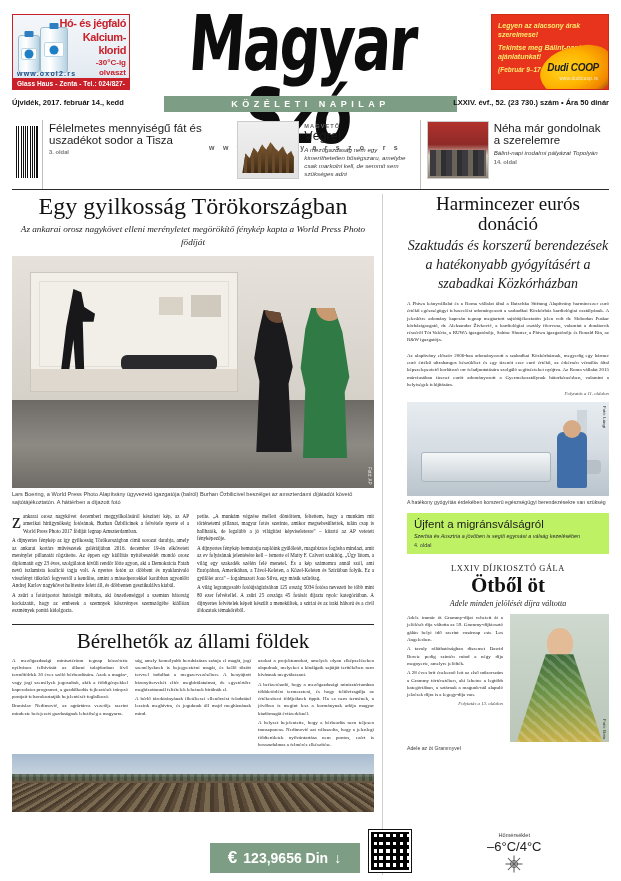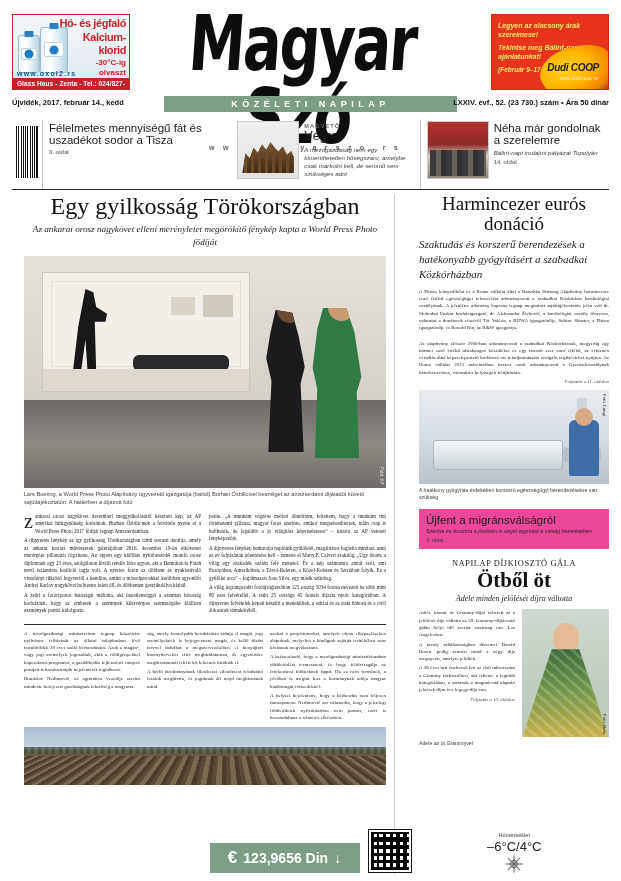--- a/index.html
+++ b/index.html
@@ -128,21 +128,21 @@
     background: repeating-linear-gradient(90deg,#3a3a3f 0 6px,#6b6259 6px 11px,#2e2e33 11px 16px);
   }
   .t-body { flex: 1; min-width: 0; }
   .t-kicker { font-size: 5.6px; letter-spacing: 1.1px; color: #6a6a6a; font-weight: bold; margin-top: 2px; }
   .t-title { font-size: 12.5px; color: #1b1b1b; line-height: 1.08; margin-top: 1px; font-weight: normal; }
   .t-title.sm { font-size: 11.5px; }
   .t-deck { font-size: 6.2px; font-style: italic; color: #3a3a3a; line-height: 1.32; margin-top: 2px; }
   .t-page { font-size: 5.8px; color: #777; margin-top: 2px; font-weight: bold; }
 
   
-  .content { position: absolute; left: 12px; right: 12px; top: 194px; bottom: 6px; display: flex; gap: 8px; margin-left: 12px; }
+  .content { position: absolute; left: 12px; right: 12px; top: 194px; bottom: 6px; display: flex; gap: 8px; }
   .col-left { width: 362px; position: relative; }
   .col-right { flex: 1; position: relative; border-left: 1px solid #cfcfcf; padding-left: 24px; }
 
   .hl-main {
     font-family: "Liberation Serif", serif; font-size: 24px; text-align: center;
     color: #111; line-height: 1.05; font-weight: normal;
   }
   .deck-main {
     font-family: "Liberation Serif", serif; font-style: italic; font-size: 9.2px;
     text-align: center; color: #1d1d1d; line-height: 1.35; margin-top: 4px;
@@ -206,41 +206,41 @@
     transform: perspective(60px) rotateX(32deg);
   }
   .field-photo .trees { position: absolute; left: 0; right: 0; top: 34%; height: 7px; background: repeating-linear-gradient(90deg,#3d4a3a 0 3px,#56634e 3px 7px); opacity: .8; }
 
   
   .hl-right {
     font-family: "Liberation Serif", serif; font-size: 19px; text-align: center;
     color: #111; line-height: 1.06; font-weight: normal;
   }
   .deck-right {
-    font-family: "Liberation Serif", serif; font-style: italic; font-size: 11px;
-    color: #1d1d1d; line-height: 1.35; margin-top: 3px;
+    font-family: "Liberation Serif", serif; font-style: italic; font-size: 14px;
+    text-align: center; color: #1d1d1d; line-height: 1.35; margin-top: 3px;
   }
   .rcols { display: flex; gap: 7px; margin-top: 6px; }
   .rcol { flex: 1; font-family: "Liberation Serif", serif; font-size: 5px; line-height: 1.46; text-align: justify; color: #222; }
   .rcol p { margin-bottom: 2px; }
   .jump { font-size: 4.8px; font-style: italic; text-align: right; color: #444; margin-top: 1px; }
 
   .hosp-photo {
     margin-top: 5px; height: 94px; position: relative; overflow: hidden;
     background: linear-gradient(180deg,#e7ecf0 0%,#d6dde3 50%,#b9c3cb 100%);
   }
   .hosp-photo .bed { position: absolute; left: 14px; bottom: 14px; width: 130px; height: 30px; background: linear-gradient(180deg,#f4f6f7,#c9d2d8); border: 1px solid #aab5bd; border-radius: 3px; }
   .hosp-photo .arm { position: absolute; right: 22px; top: 8px; width: 10px; height: 56px; background: #cfd6db; }
   .hosp-photo .head { position: absolute; right: 8px; top: 58px; width: 38px; height: 14px; background: #b7c0c7; border-radius: 4px; }
   .hosp-photo .person { position: absolute; left: 150px; bottom: 8px; width: 30px; height: 56px; background: #3f6ea8; border-radius: 6px 6px 2px 2px; }
   .hosp-photo .person::after { content: ""; position: absolute; left: 20%; top: -12px; width: 18px; height: 18px; border-radius: 50%; background: #d7ab86; }
   .hosp-photo .credit { position: absolute; right: 2px; top: 4px; font-size: 4.4px; color: #2f2f2f; writing-mode: vertical-rl; }
   .cap-right { font-size: 5.2px; color: #3d3d3d; line-height: 1.4; margin-top: 3px; }
 
-  .greenbox { margin-top: 7px; background: #ec4899; padding: 5px 7px 6px; }
+  .greenbox { margin-top: 7px; background: #bef264; padding: 5px 7px 6px; }
   .greenbox .gtitle { font-size: 11.5px; color: #1b1b1b; line-height: 1.1; }
   .greenbox .gdeck { font-size: 5.4px; font-style: italic; color: #2c2c2c; margin-top: 2px; line-height: 1.3; }
   .greenbox .gpage { font-size: 5.4px; color: #3c3c3c; margin-top: 2px; }
 
   .kicker-c { font-family: "Liberation Serif", serif; font-size: 8.4px; text-align: center; letter-spacing: 0.6px; color: #1b1b1b; margin-top: 10px; }
   .hl-adele { font-family: "Liberation Serif", serif; font-size: 21px; text-align: center; color: #111; line-height: 1.05; margin-top: 1px; }
   .deck-adele { font-family: "Liberation Serif", serif; font-style: italic; font-size: 8px; text-align: center; color: #1d1d1d; margin-top: 3px; }
 
   .adele-wrap { display: flex; gap: 7px; margin-top: 6px; }
   .adele-text { width: 96px; font-family: "Liberation Serif", serif; font-size: 5px; line-height: 1.46; text-align: justify; color: #222; }
@@ -393,20 +393,21 @@
         </div>
         <div class="artcol">
           <p>petíte. „A munkám végzése mellett döntöttem, feltettem, hogy a munkám mit történetemi pillanat, magyar fotós szerinte, amikor megsebesültettek, tulán csap is hallhatók, de legalább a jó világítást képviseletesre" – kitartó az AP vetetett fényképezője.</p>
           <p>A díjnyertes fénykép bemutatja naplóink gyűlöletét, magabiztos fogásba mindazt, amit az ev folyásának jelentésére kell – ismerte el Matty F. Calvert szakítóg. „Úgy látom, a világ egy szakadék szélén felé menetel. És a kép számomra annál szól, ami Európában, Amerikában, a Távol-Keleten, a Közel-Keleten és Szíriában folyik. Ez a gyűlölet arca" – fogalmazott Joao Silva, egy másik szűrötag.</p>
           <p>A világ legrangosabb fotóújságírásában 125 ország 5034 fotósa nevezett be több mint 80 ezer felvétellel. A zsűri 25 országa 45 fotósát díjazta nyolc kategóriában. A díjnyertes felvételek képeit készült a menekültek, a szíriai és az iraki háború és a civil áldozatok témaköréből.</p>
         </div>
       </div>
 
       <div class="rule"></div>
 
+      <h2 class="hl-sec">Bérelhetők az állami földek</h2>
 
       <div class="sec-cols">
         <div class="sec-col">
           <p>A mezőgazdasági minisztérium tegnap közzétette nyilvános felhívását az állami tulajdonban lévő termőföldek 30 éves szóló bérbeadására. Azok a magán-, vagy jogi személyek jogosultak, akik a földigényekkel kapcsolatos programot, a gazdálkodás fejlesztését irányzó pontjait felsorakoztatják bejelentését foglalkozó.</p>
           <p>Branislav Nedimović, az agrártárca vezetője szerint mindezte befejezett gazdaságnak lehetőség a magyarra.</p>
         </div>
         <div class="sec-col">
           <p>ság, amely komolyabb beruházásra szánja el magát, jogi személyeknek is bejegyeztetni magát, és kellő tűzött tervvel indulhat a megszervezésében. A benyújtott bizonyítervekét elfér megbírálataimat, de egyetértőre megbízottannál feltételek lehetnek bírálnák el.</p>
           <p>A bérlő tárokirányának illetékesei ellenőrzést feladatául leszink meghívtra, és joguknak áll majd meghíznának mind.</p>
         </div>
@@ -447,21 +448,21 @@
         <div class="credit">Fotó: Lángi</div>
       </div>
       <div class="cap-right">A hatékony gyógyítás érdekében korszerű egészségügyi berendezésekre van szükség</div>
 
       <div class="greenbox">
         <div class="gtitle">Újfent a migránsválságról</div>
         <div class="gdeck">Szerbia és Ausztria a jövőben is segíti egymást a válság kezelésében</div>
         <div class="gpage">4. oldal</div>
       </div>
 
-      <div class="kicker-c">NAPILAP DÍJKIOSZTÓ GÁLA</div>
+      <div class="kicker-c">LXXIV DÍJKIOSZTÓ GÁLA</div>
       <h2 class="hl-adele">Ötből öt</h2>
       <div class="deck-adele">Adele minden jelölését díjra váltotta</div>
 
       <div class="adele-wrap">
         <div class="adele-text">
           <p>Adele immár öt Grammy-díjat vehetett át a jelölését díja váltotta az 59. Grammy-díjkiosztó gálán helyi idő szerint vasárnap este Los Angelesben.</p>
           <p>A tavaly ráláthatóságban díszemet Dawid Bowie pedig szintén mind a négy díja megnyerte, amelyre jelölték.</p>
           <p>A 28 éves brit énekesnő lett az első műsorszám a Grammy történetében, aki lehetne a legtöbb kategóriában, a sztárnak a magunk-nál alapuló jelzések díjra is a legegy-díja van.</p>
           <div class="jump">Folytatás a 13. oldalon</div>
         </div>

